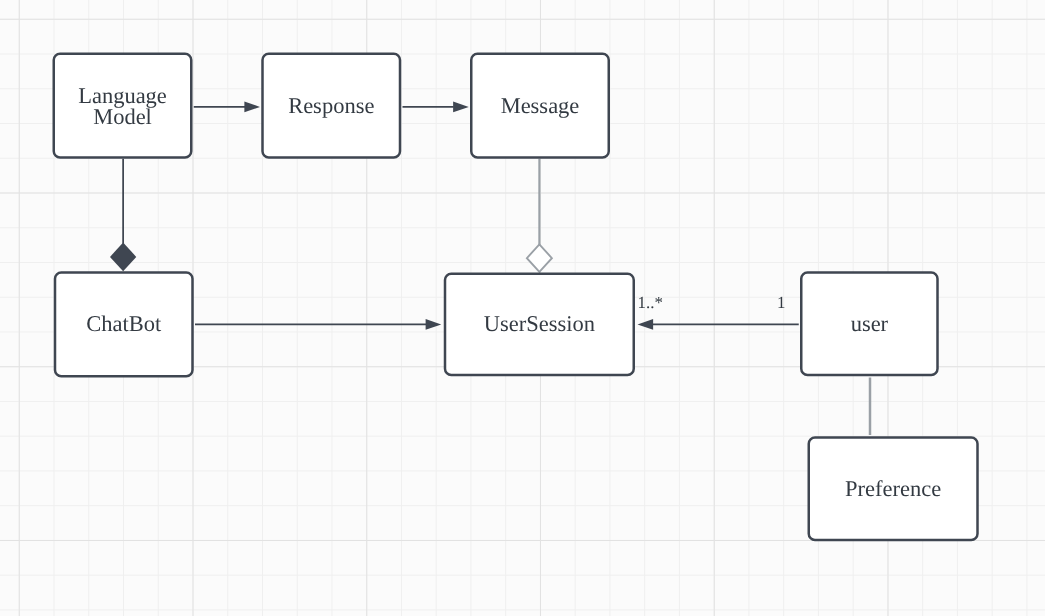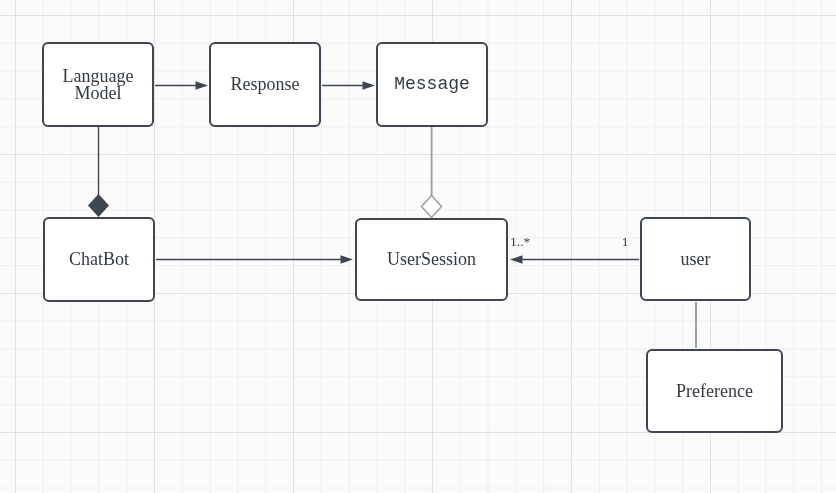--- a/index.html
+++ b/index.html
@@ -99,21 +99,21 @@
   </svg>
 
   <div class="node" style="left:42px; top:42px; width:112px; height:85px;">
     <span class="lbl">Language Model</span>
   </div>
 
   <div class="node" style="left:209px; top:42px; width:112px; height:85px;">
     <span class="lbl">Response</span>
   </div>
 
-  <div class="node" style="left:376px; top:42px; width:112px; height:85px;font-family:Liberation Mono, monospace;">
+  <div class="node" style="left:376px; top:42px; width:112px; height:85px;">
     <span class="lbl">Message</span>
   </div>
 
   <div class="node" style="left:43px; top:217px; width:112px; height:85px;">
     <span class="lbl">ChatBot</span>
   </div>
 
   <div class="node" style="left:355px; top:218px; width:153px; height:83px;">
     <span class="lbl" style="max-width:140px">UserSession</span>
   </div>

